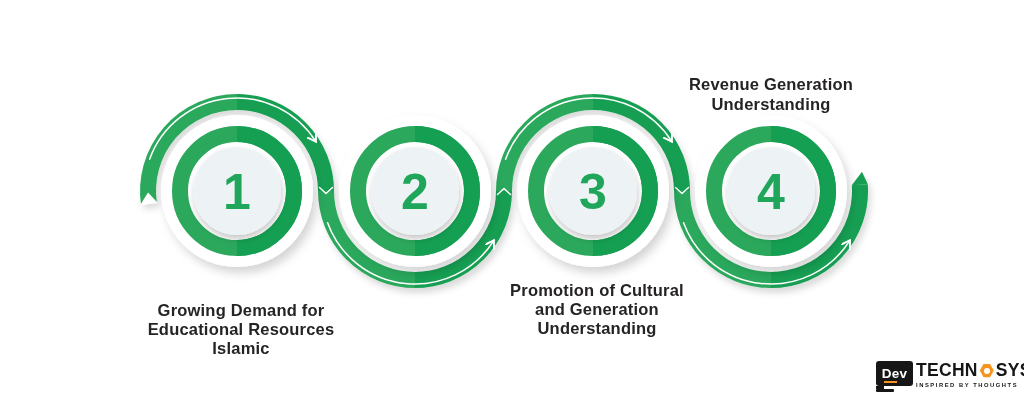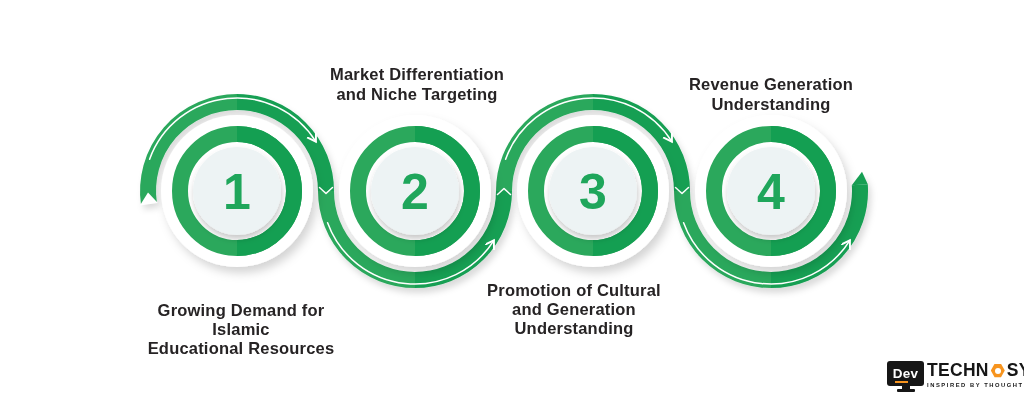--- a/index.html
+++ b/index.html
@@ -12,21 +12,21 @@
     position:absolute;transform:translateX(-50%);
     text-align:center;color:#262324;font-size:16.5px;line-height:19px;
     font-weight:700;letter-spacing:.2px;white-space:nowrap;
   }
   .step-label.above{line-height:20px;}
   .step-number{
     font-family:"Liberation Sans", sans-serif;font-weight:700;font-size:50px;
   }
   
   .logo{position:absolute;left:876px;top:361px;display:flex;align-items:flex-start;gap:3px;}
-  .monitor-wrap{display:flex;flex-direction:column;align-items:center;margin-left:11px;}
+  .monitor-wrap{display:flex;flex-direction:column;}
   .monitor{
     width:37px;height:25px;background:#161616;border-radius:3px;position:relative;
     display:flex;align-items:center;justify-content:center;
   }
   .monitor-text{color:#ffffff;font-weight:700;font-size:13.5px;letter-spacing:.2px;}
   .monitor-accent{position:absolute;left:8px;bottom:3px;width:13px;height:2px;background:#F7941E;}
   .monitor-stand{width:8px;height:3px;background:#161616;}
   .monitor-base{width:18px;height:2.5px;background:#161616;border-radius:1px;}
   .brand{display:flex;flex-direction:column;}
   .brand-row{display:flex;align-items:center;gap:1px;}
@@ -123,30 +123,26 @@
       <circle cx="771" cy="191" r="76" fill="#ffffff" filter="url(#discShadow)"></circle>
       <circle cx="771" cy="191" r="57" fill="none" stroke="#2BA85C" stroke-width="16"></circle>
       <path d="M 771 134 A 57 57 0 0 1 771 248" fill="none" stroke="#149F52" stroke-width="16"></path>
       <circle cx="771" cy="191" r="44" fill="#EDF3F4" filter="url(#innerShadow)"></circle>
       <text class="step-number" x="771" y="209" text-anchor="middle" fill="#1FA65B">4</text>
     </g>
   </svg>
 
   <div class="step-label" style="left:241px;top:301px">
     <div>Growing Demand for</div>
+    <div>Educational Resources</div>
     <div>Islamic</div>
-    <div>Educational Resources</div>
   </div>
 
-  <div class="step-label above" style="left:417px;top:64px">
-    <div>Market Differentiation</div>
-    <div>and Niche Targeting</div>
-  </div>
 
-  <div class="step-label" style="left:574px;top:281px">
+  <div class="step-label" style="left:597px;top:281px">
     <div>Promotion of Cultural</div>
     <div>and Generation</div>
     <div>Understanding</div>
   </div>
 
   <div class="step-label above" style="left:771px;top:74px">
     <div>Revenue Generation</div>
     <div>Understanding</div>
   </div>
 

